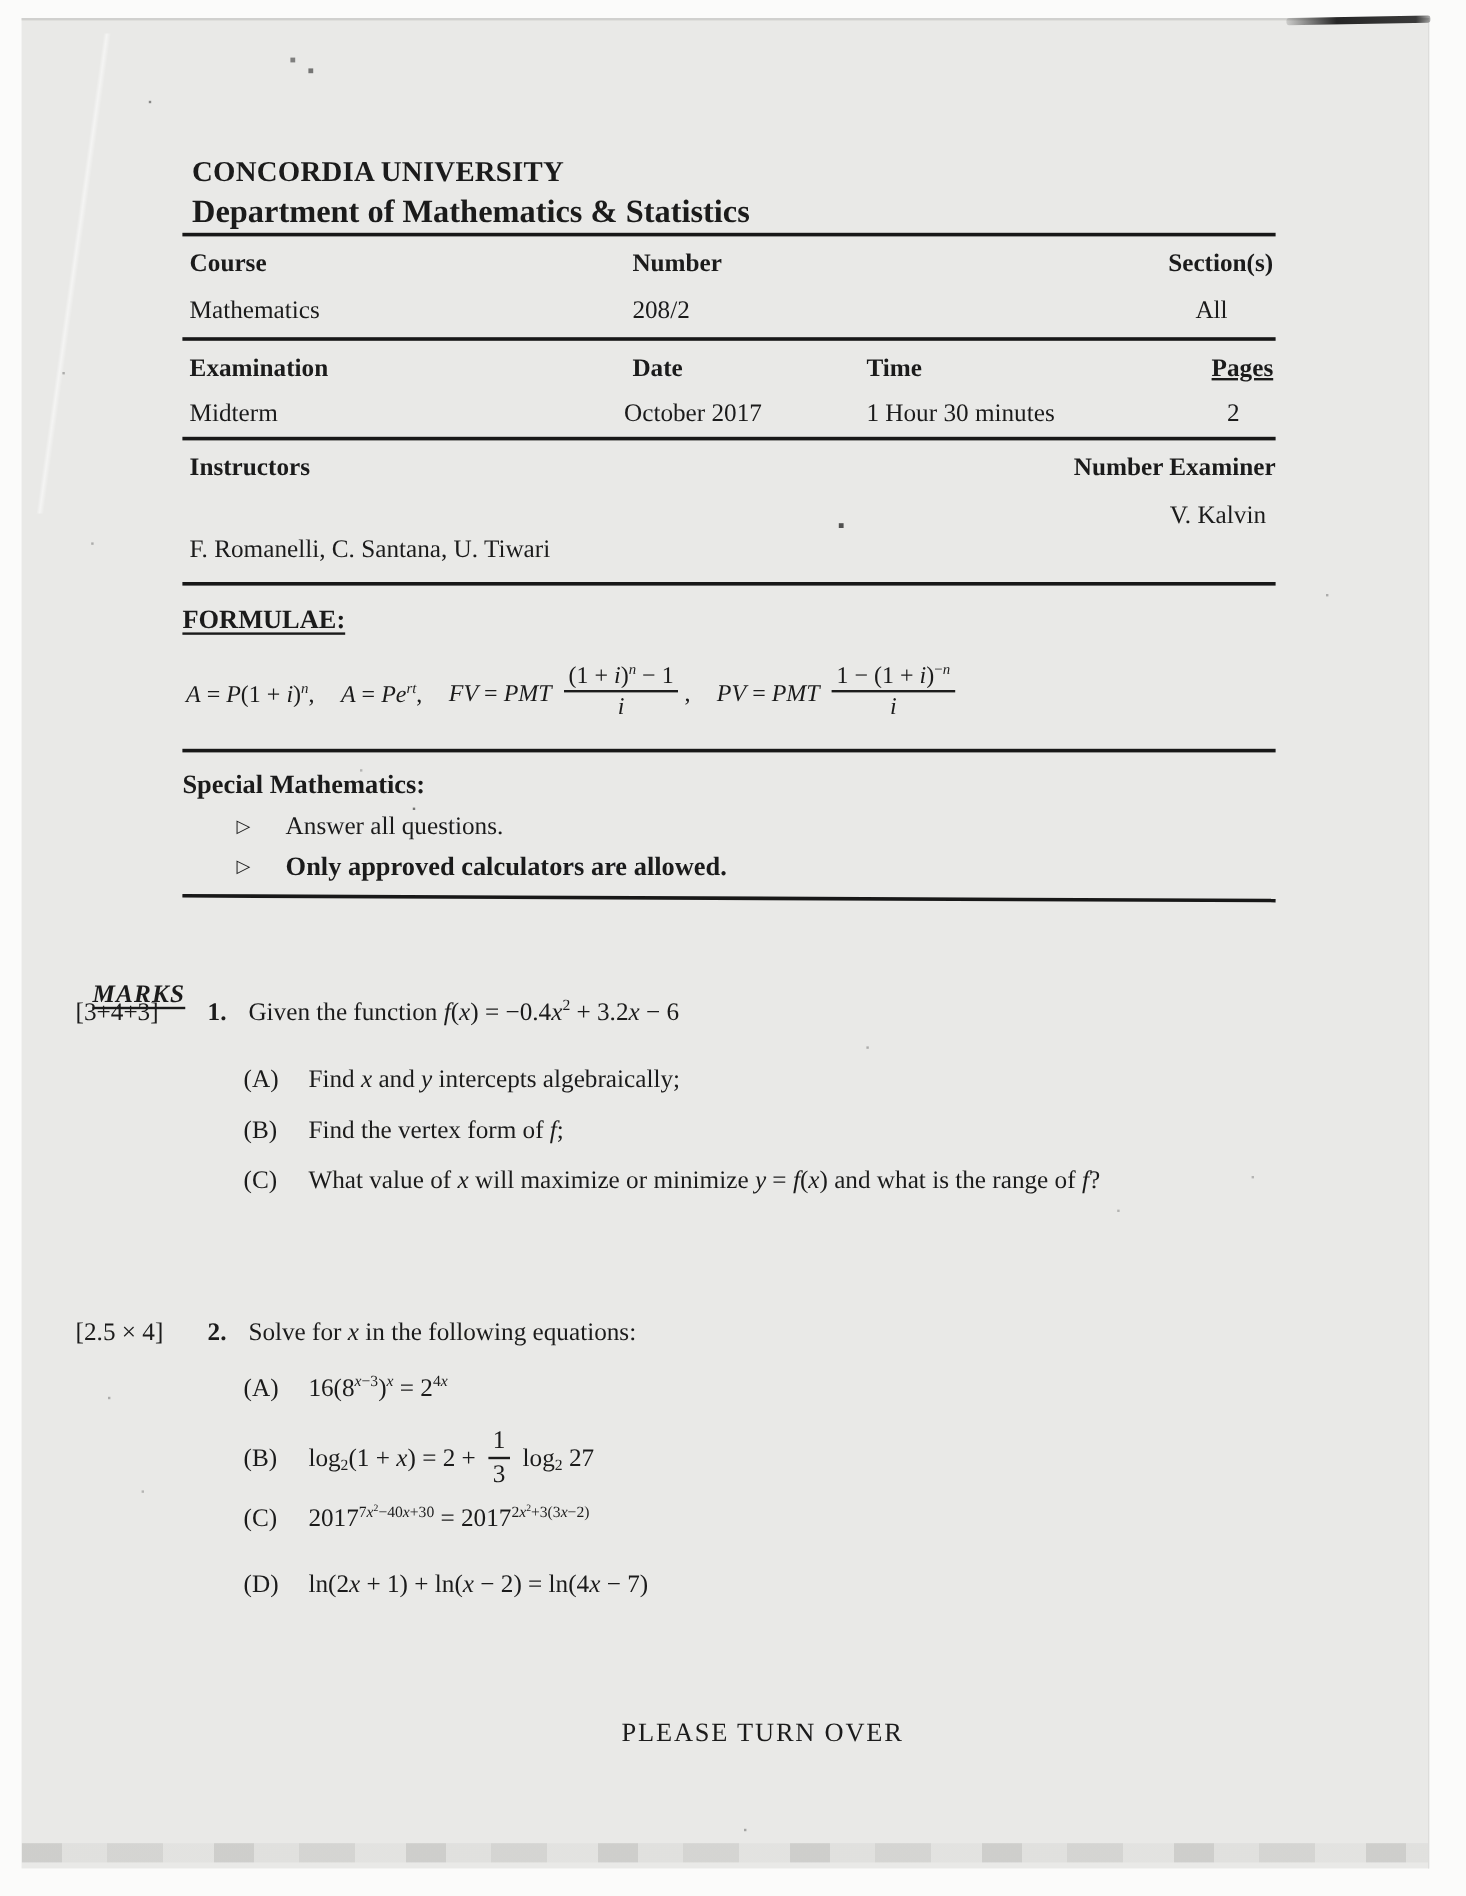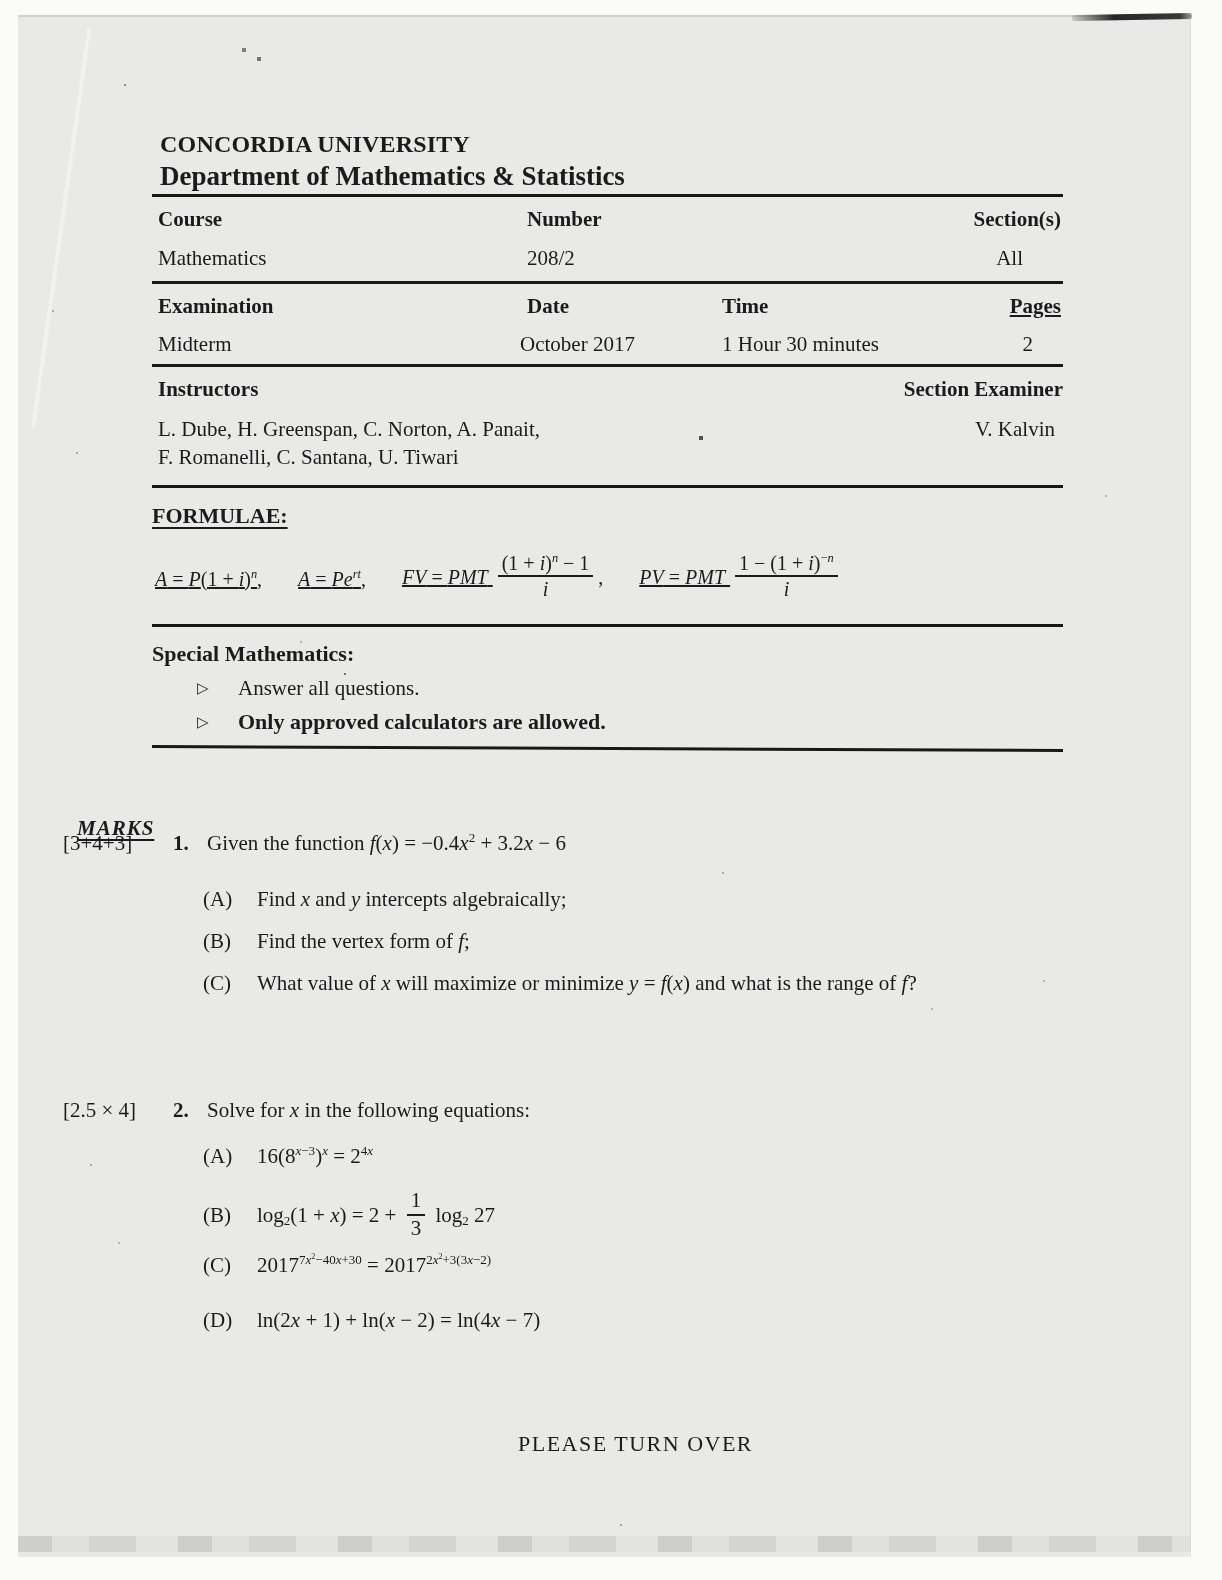--- a/index.html
+++ b/index.html
@@ -33,21 +33,21 @@
   .frac .den { display:block; padding:1px 4px 0; }
   .trow { position:absolute; left:152px; width:911px; height:30px; font-size:21px; }
   .trow span { position:absolute; white-space:nowrap; }
   .hdr { font-weight:bold; }
   .title { font-size:24px; font-weight:bold; letter-spacing:0.2px; }
   .subtitle { font-size:27px; font-weight:bold; }
   .body-text { font-size:21px; }
   .underl { text-decoration:underline; text-decoration-thickness:2px; text-underline-offset:4px; }
   .formulae-row {
     position:absolute; left:155px; top:548px; width:910px; height:62px;
-    display:flex; align-items:center; gap:36px; font-size:20px;text-decoration:underline;
+    display:flex; align-items:center; gap:22px; font-size:20px;
   }
   .bullet { position:absolute; left:197px; font-size:21px; white-space:nowrap; }
   .bullet .bmark { display:inline-block; width:41px; font-size:15px; transform:translateY(-2px); }
   .marks-h { position:absolute; left:77px; top:771px; font-size:21px; font-weight:bold; font-style:italic;
              text-decoration:underline; text-decoration-thickness:2px; text-underline-offset:4px; letter-spacing:1px;margin-top:45px; }
   .qline { position:absolute; font-size:21px; }
   .part { position:absolute; left:203px; font-size:21px; line-height:1.32; }
   .plabel { display:inline-block; width:54px; }
   .footer {
     position:absolute; left:180px; top:1431px; width:911px; text-align:center;
@@ -128,24 +128,23 @@
 <div class="trow" style="top:332px;">
   <span style="left:6px;">Midterm</span>
   <span style="left:368px;">October 2017</span>
   <span style="left:570px;">1 Hour 30 minutes</span>
   <span style="right:30px;">2</span>
 </div>
 <div class="rule" style="top:364px;"></div>
 
 <div class="trow" style="top:377px;">
   <span class="hdr" style="left:6px;">Instructors</span>
-  <span class="hdr" style="right:0;">Section Examiner</span>
+  <span class="hdr" style="right:0;">Number Examiner</span>
 </div>
 <div class="trow" style="top:417px;">
-  <span style="left:6px;">L. Dube, H. Greenspan, C. Norton, A. Panait,</span>
   <span style="right:8px;">V. Kalvin</span>
 </div>
 <div class="trow" style="top:445px;">
   <span style="left:6px;">F. Romanelli, C. Santana, U. Tiwari</span>
 </div>
 <div class="rule" style="top:485px;"></div>
 
 <div class="abs body-text b underl" style="left:152px; top:503px; font-size:22px;">FORMULAE:</div>
 <div class="formulae-row">
   <span><i>A</i> = <i>P</i>(1 + <i>i</i>)<sup><i>n</i></sup>,</span>

